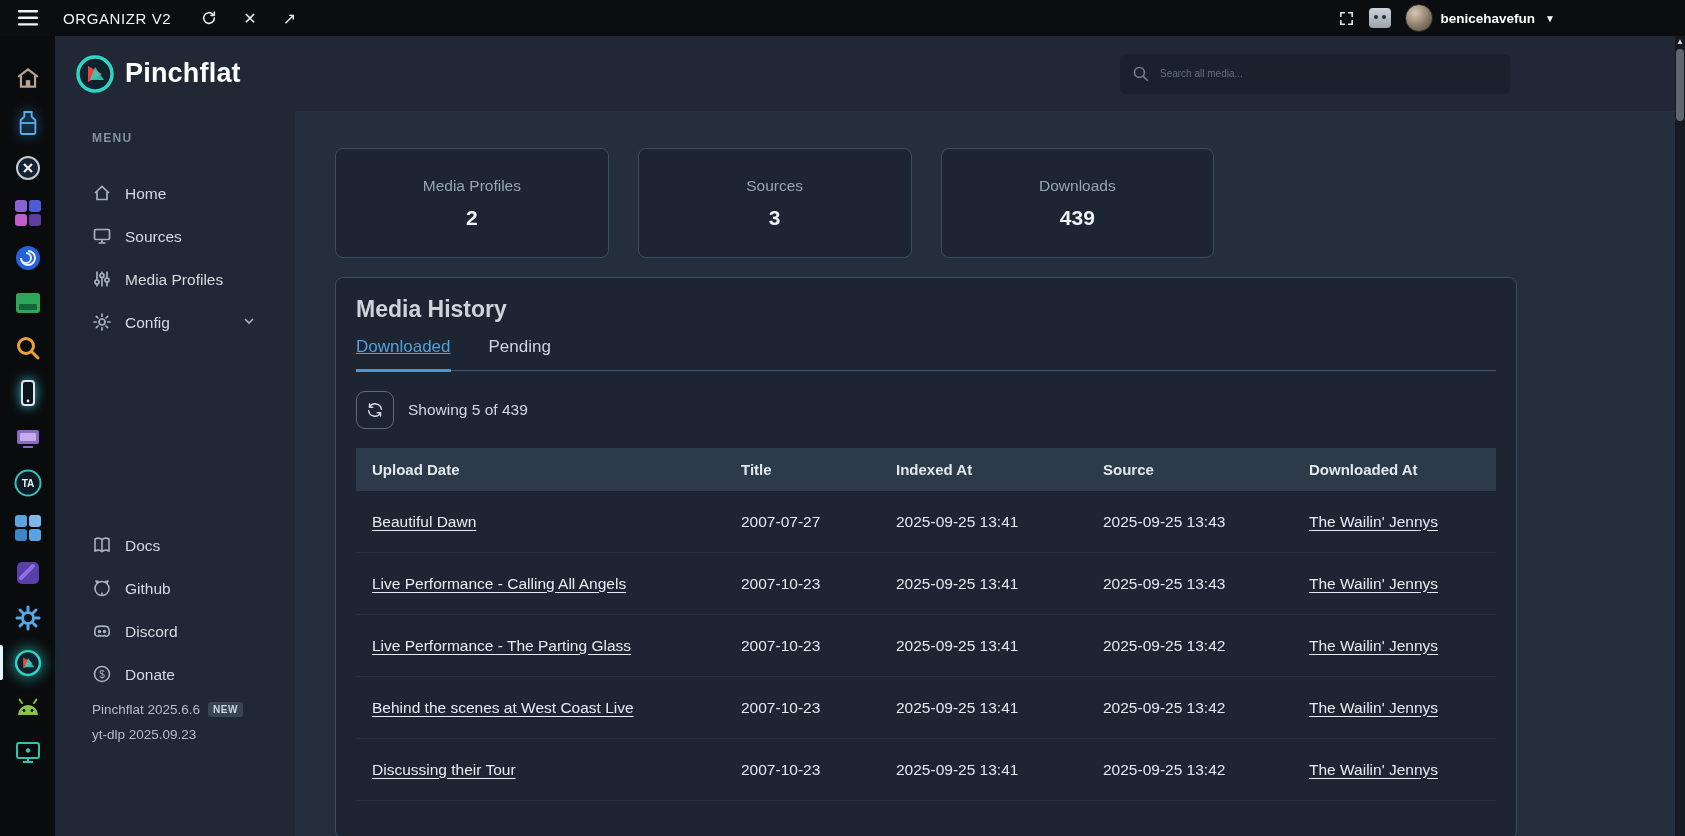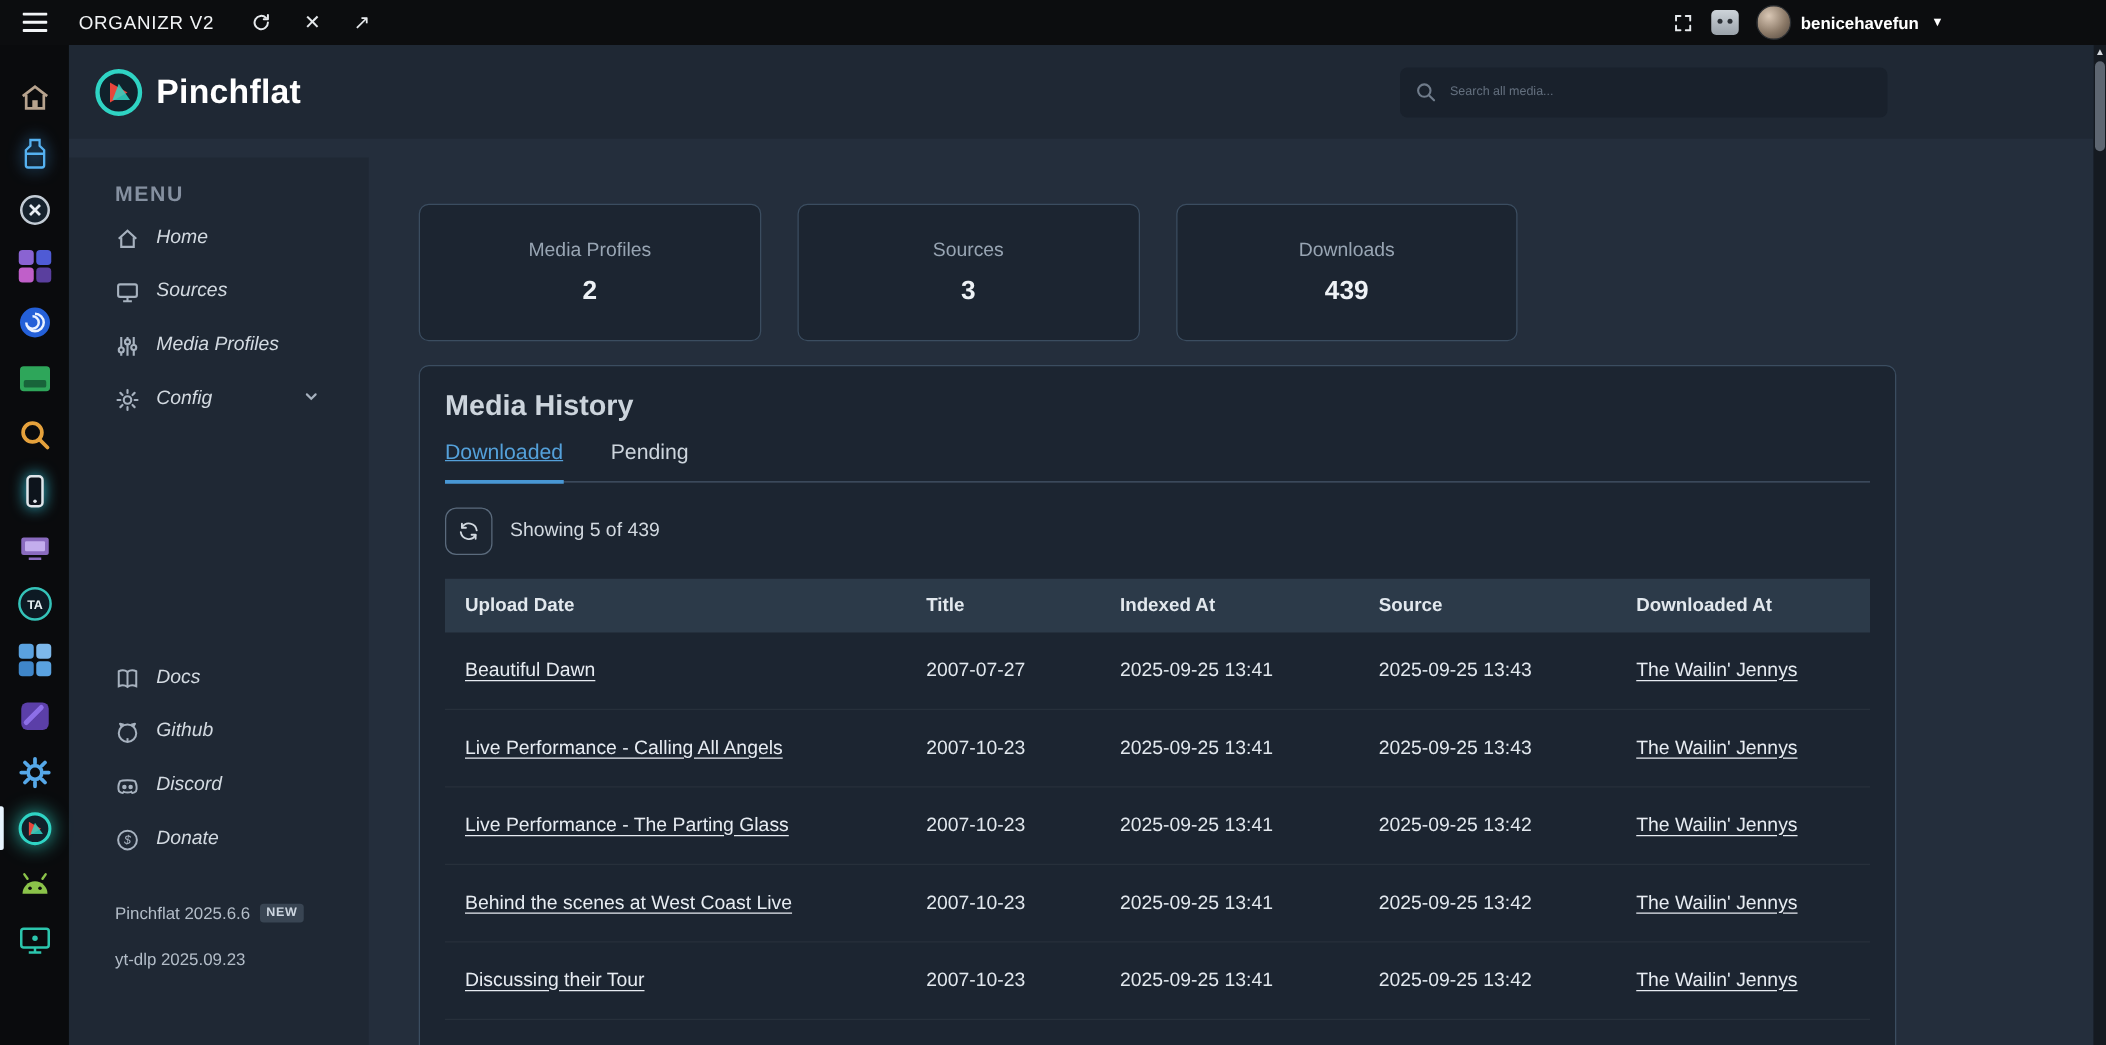--- a/index.html
+++ b/index.html
@@ -51,21 +51,21 @@
     content:""; position:absolute; left:0; top:5px; bottom:5px; width:3px;
     background:#eaf6ff; border-radius:0 2px 2px 0;
   }
   .strip-item.active svg { filter:drop-shadow(0 0 8px rgba(47,212,196,.85)); }
   .grid4 { width:26px; height:26px; display:grid; grid-template-columns:12px 12px; grid-template-rows:12px 12px; gap:2px; }
   .grid4 span { border-radius:3px; }
 
   
   #pf {
     position:absolute; left:55px; top:36px; right:10px; bottom:0;
-    background:#242e3c; display:flex; flex-direction:column;gap:15px;
+    background:#242e3c; display:flex; flex-direction:column;
   }
   #pf-header {
     height:75px; flex:none; background:#1f2834;
     display:flex; align-items:center; padding-left:20px;
   }
   .pf-apptitle { color:#ffffff; font-size:27px; font-weight:700; margin-left:10px; letter-spacing:.2px; }
   .pf-search {
     margin-left:auto; margin-right:165px; width:390px; height:40px;
     background:#19212c; border-radius:6px; display:flex; align-items:center;
     padding:0 12px; gap:9px;
@@ -73,35 +73,35 @@
   .pf-search input {
     background:transparent; border:none; outline:none; flex:1;
     color:#cfd6dd; font-size:10px; font-family:inherit;
   }
   .pf-search input::placeholder { color:#64707f; }
 
   #pf-body { flex:1; display:flex; min-height:0; }
 
   
   #pf-sidebar { width:240px; flex:none; background:#1f2834; display:flex; flex-direction:column; padding-top:20px; }
-  .menu-heading { margin:0 0 15px 37px; color:#8590a0; font-size:17px; font-weight:700; letter-spacing:1.3px; }
+  .menu-heading { margin:0 0 15px 37px; color:#8590a0; font-size:12px; font-weight:700; letter-spacing:1.3px; }
   .menu-item {
-    display:flex; align-items:flex-start; height:43px; padding:0 26px 0 37px;
-    color:#d3dae1; font-size:15.5px; cursor:pointer;font-style:italic;
+    display:flex; align-items:flex-end; height:43px; padding:0 26px 0 37px;
+    color:#d3dae1; font-size:15.5px; cursor:pointer;
   }
   .menu-item svg { margin-right:13px; color:#a7b2bf; flex:none; }
   .menu-item .chev { margin-left:auto; margin-right:0; color:#a7b2bf; }
   .menu-spacer { height:180px; }
   .ver-block { margin-top:18px; padding-left:37px; }
   .ver-line { display:flex; align-items:center; gap:8px; color:#b3bdc8; font-size:13.5px; }
   .ver-badge {
     background:#394553; color:#cdd6e0; font-size:10px; font-weight:700;
     padding:2px 5px; border-radius:3px; letter-spacing:.5px;
   }
-  .ver-line2 { margin-top:22px; color:#b3bdc8; font-size:13.5px; }
+  .ver-line2 { margin-top:10px; color:#b3bdc8; font-size:13.5px; }
 
   
   #pf-main { flex:1; padding:37px 0 0 40px; overflow:hidden; }
   .stats { display:grid; grid-template-columns:repeat(4,1fr); gap:29px; width:1182px; }
   .stat-card {
     height:110px; background:#1c2531; border:1px solid #3b4d60; border-radius:8px;
     display:flex; flex-direction:column; align-items:center; justify-content:center;
   }
   .stat-label { color:#98a5b3; font-size:15.5px; margin-bottom:11px; }
   .stat-value { color:#eef2f6; font-size:21px; font-weight:700; }

